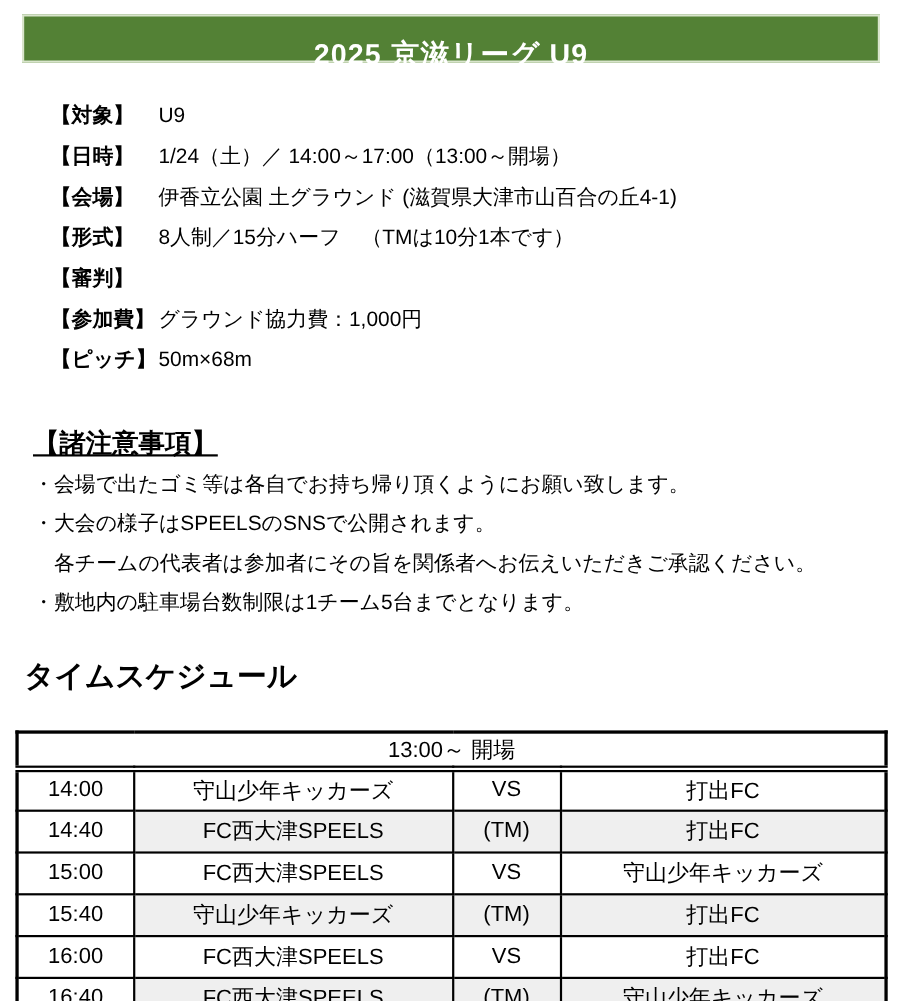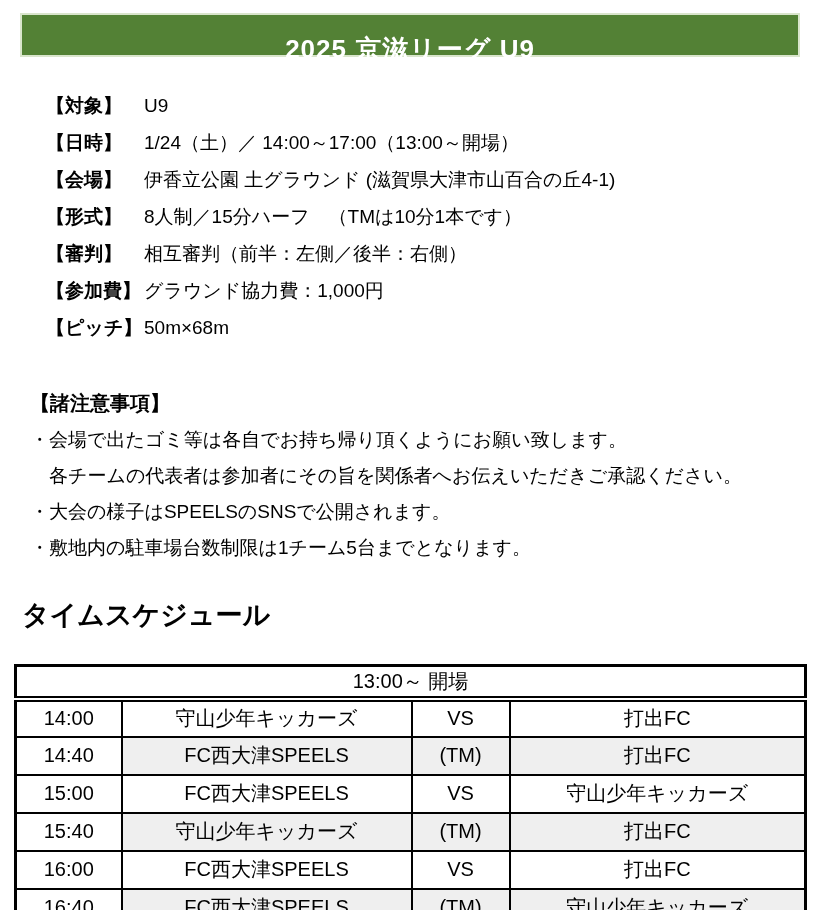--- a/index.html
+++ b/index.html
@@ -40,22 +40,22 @@
     font-size:19px;line-height:1.2;
   }
   .detail-row .label{
     font-weight:bold;min-width:98px;white-space:nowrap;margin-left:16px;
   }
   .detail-row .value{white-space:nowrap;}
 
   
   .notes{position:absolute;left:30px;top:384px;width:770px;}
   .notes h2{
-    font-size:20px;font-weight:bold;height:38px;
-    display:flex;align-items:center;
+    font-size:24px;font-weight:bold;height:38px;
+    display:flex;align-items:center;text-decoration:underline;
   }
   .note-line{
     font-size:19px;height:36px;display:flex;align-items:center;
     white-space:nowrap;
   }
   .note-line.indent{padding-left:19px;}
 
   
   .schedule-heading{
     position:absolute;left:22px;top:597px;
@@ -112,37 +112,36 @@
     <div class="detail-row">
       <span class="label">【会場】</span>
       <span class="value">伊香立公園 土グラウンド (滋賀県大津市山百合の丘4-1)</span>
     </div>
     <div class="detail-row">
       <span class="label">【形式】</span>
       <span class="value">8人制／15分ハーフ　（TMは10分1本です）</span>
     </div>
     <div class="detail-row">
       <span class="label">【審判】</span>
-      <span class="value">相互審判（前半：左側／後半：右側）</span>
     </div>
     <div class="detail-row">
       <span class="label">【参加費】</span>
       <span class="value">グラウンド協力費：1,000円</span>
     </div>
     <div class="detail-row">
       <span class="label">【ピッチ】</span>
       <span class="value">50m×68m</span>
     </div>
   </section>
 
   <section class="notes">
     <h2>【諸注意事項】</h2>
     <p class="note-line">・会場で出たゴミ等は各自でお持ち帰り頂くようにお願い致します。</p>
+    <p class="note-line">・大会の様子はSPEELSのSNSで公開されます。</p>
     <p class="note-line indent">各チームの代表者は参加者にその旨を関係者へお伝えいただきご承認ください。</p>
-    <p class="note-line">・大会の様子はSPEELSのSNSで公開されます。</p>
     <p class="note-line">・敷地内の駐車場台数制限は1チーム5台までとなります。</p>
   </section>
 
   <h2 class="schedule-heading">タイムスケジュール</h2>
 
   <table class="schedule">
     <colgroup>
       <col class="c-time">
         <col class="c-home">
         <col class="c-vs">

